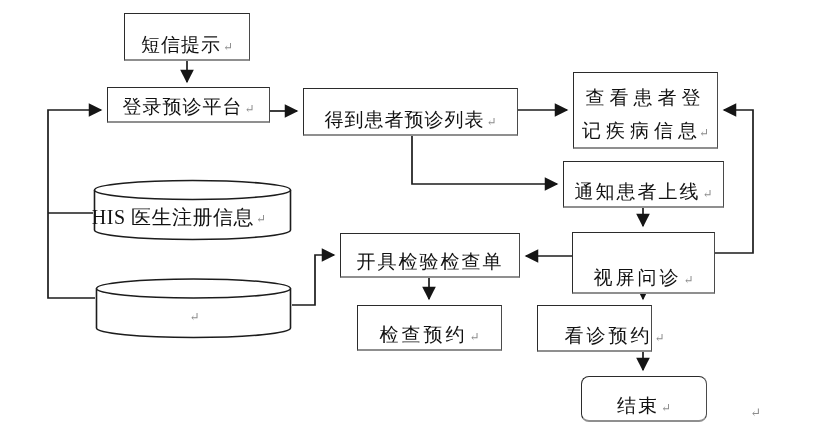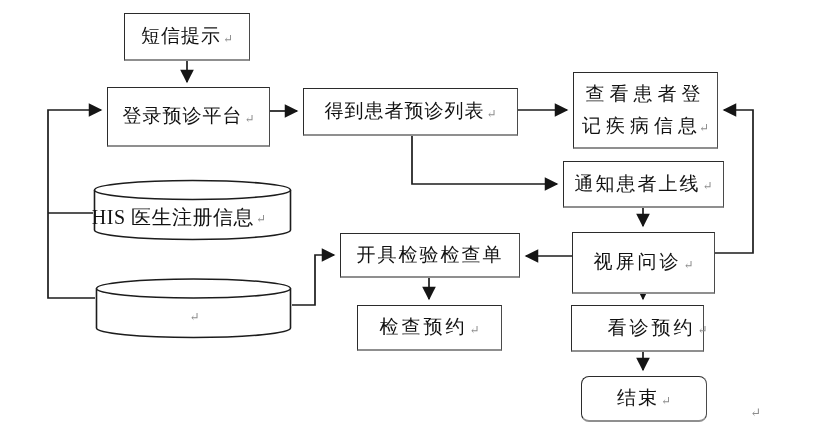--- a/index.html
+++ b/index.html
@@ -18,21 +18,21 @@
   }
   .node {
     position:absolute;
     background:#fff;
     border:1.5px solid #2b2b2b;
     border-bottom:2px solid #8f8f8f;
     border-right-color:#4a4a4a;
     display:flex;
     flex-direction:column;
     align-items:center;
-    justify-content:center;
+    justify-content:flex-end;
     font-size:19px;
     letter-spacing:1px;
     line-height:1.5;
     white-space:nowrap;
     z-index:2;
   }
   .node .row { display:flex; align-items:center; }
   .mark {
     color:#8d8d8d;
     font-size:12px;
@@ -93,21 +93,21 @@
     </g>
   </svg>
 
   <div class="node" style="left:124px; top:13px; width:126px; height:48px;">
     <div class="row">
       <span>短信提示</span>
       <span class="mark">↵</span>
     </div>
   </div>
 
-  <div class="node" style="left:107px; top:87px; width:163px; height:60px;">
+  <div class="node" style="left:107px; top:87px; width:163px; height:36px;">
     <div class="row">
       <span>登录预诊平台</span>
       <span class="mark">↵</span>
     </div>
   </div>
 
   <div class="node" style="left:303px; top:88px; width:215px; height:48px;">
     <div class="row">
       <span>得到患者预诊列表</span>
       <span class="mark">↵</span>
@@ -165,21 +165,21 @@
     </div>
   </div>
 
   <div class="node" style="left:357px; top:305px; width:145px; height:46px; letter-spacing:3px;">
     <div class="row">
       <span>检查预约</span>
       <span class="mark">↵</span>
     </div>
   </div>
 
-  <div class="node" style="left:571px; top:305px; width:133px; height:47px; letter-spacing:3px;padding-left:40px;">
+  <div class="node" style="left:537px; top:305px; width:115px; height:47px; letter-spacing:3px;padding-left:40px;">
     <div class="row">
       <span>看诊预约</span>
       <span class="mark">↵</span>
     </div>
   </div>
 
   <div class="node" style="left:581px; top:376px; width:126px; height:46px; letter-spacing:2px;border-radius:8px;">
     <div class="row">
       <span>结束</span>
       <span class="mark">↵</span>

